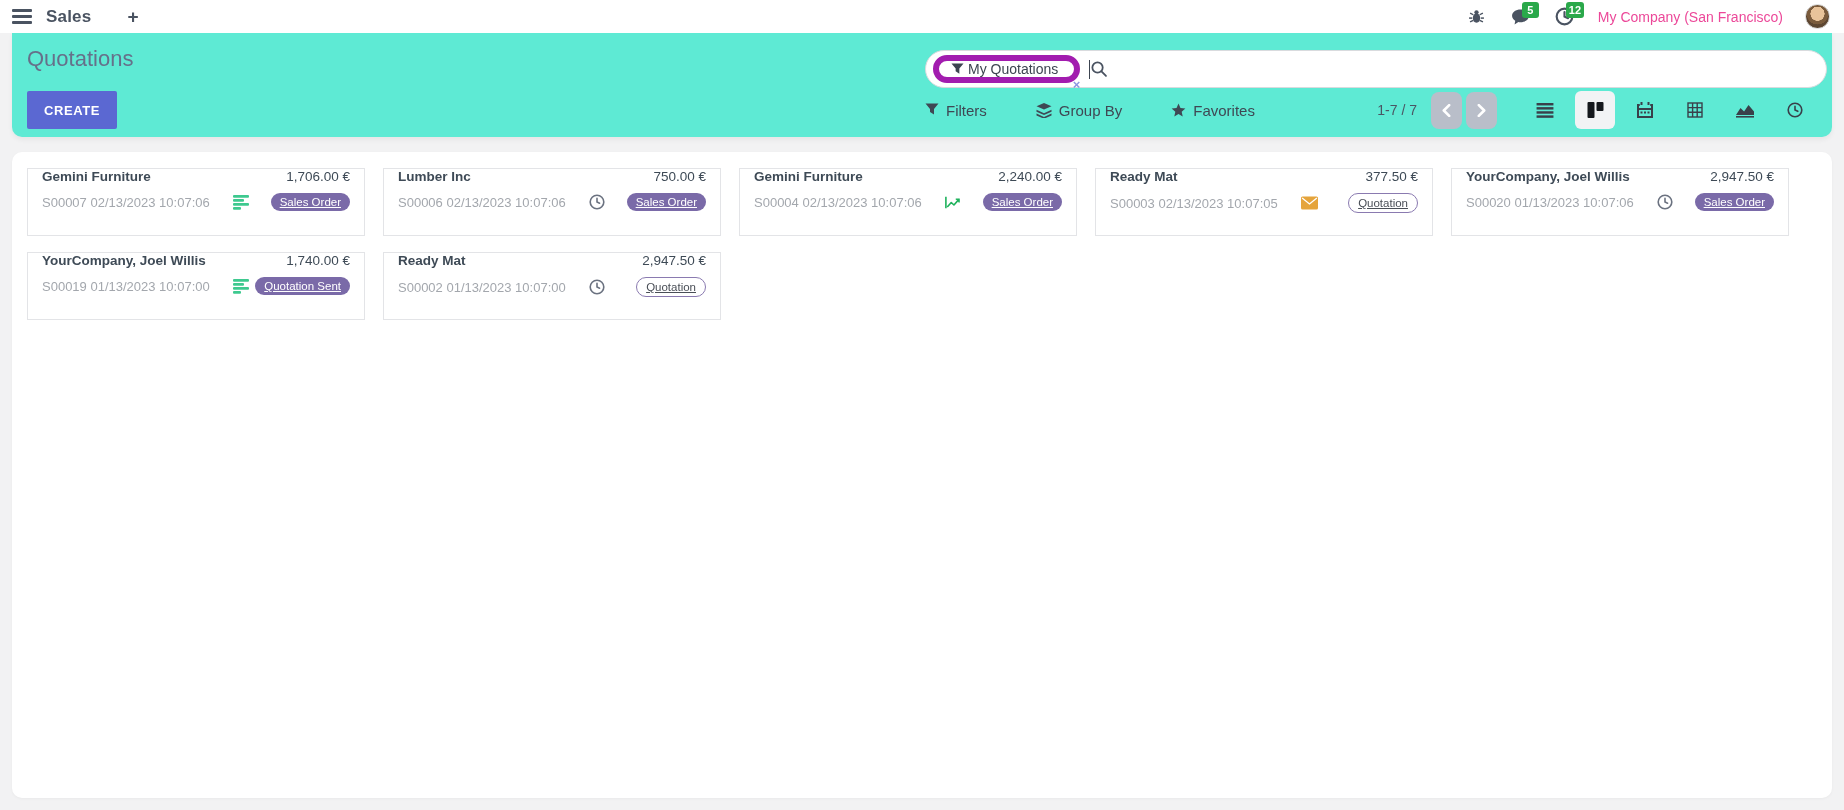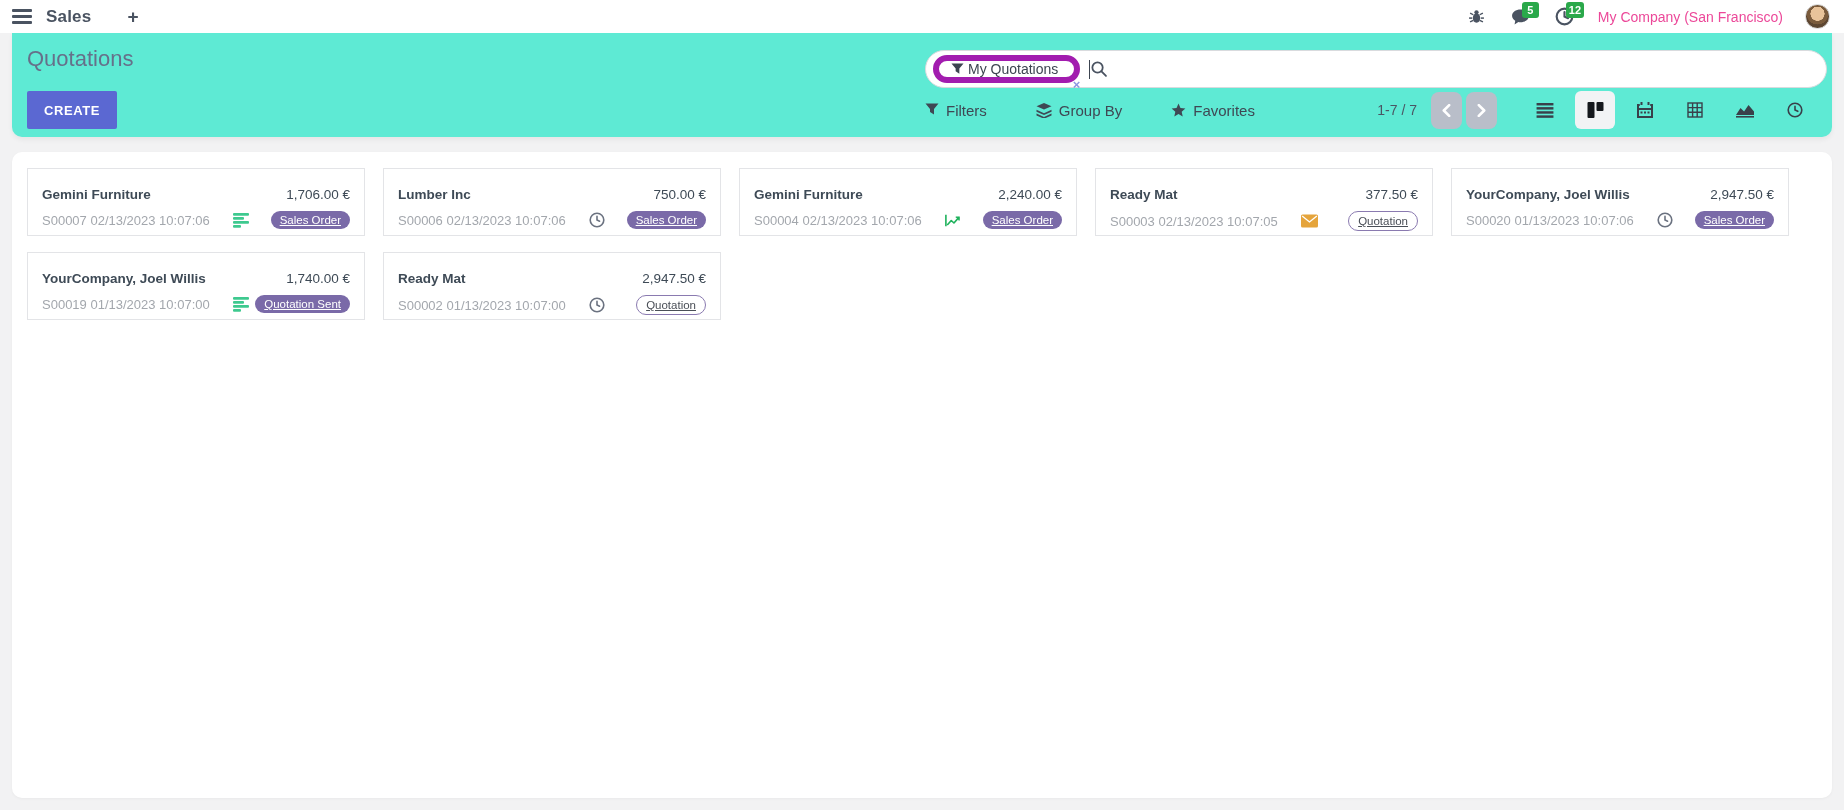--- a/index.html
+++ b/index.html
@@ -40,21 +40,21 @@
   .pager-range { font-size:14px; color:#4b5563;margin-left:16px; }
   .pager-btns { display:flex; gap:4px; }
   .pager-btn { width:31px; height:37px; background:#b9bec9; border:none; border-radius:8px; color:#fff; display:flex; align-items:center; justify-content:center; cursor:pointer; }
   .views { display:flex; align-items:center; gap:10px; }
   .view-btn { width:40px; height:38px; display:flex; align-items:center; justify-content:center; color:#39404a; border-radius:6px; cursor:pointer; }
   .view-btn.active { background:#f2f3f5; color:#15181d; }
 
   
   #content { position:absolute; left:12px; top:152px; width:1820px; height:646px; background:#fff; border-radius:10px; box-shadow:0 1px 3px rgba(0,0,0,.04); padding:16px 15px; }
   .kanban { display:flex; flex-wrap:wrap; gap:16px 18px; }
-  .kcard { width:338px; height:68px; background:#fff; border:1px solid #e3e4e7; padding:18px 14px 10px; cursor:pointer; }
+  .kcard { width:338px; height:68px; background:#fff; border:1px solid #e3e4e7; padding:0 14px 10px; cursor:pointer; }
   .kcard-row1 { display:flex; justify-content:space-between; align-items:baseline; }
   .kcard-customer { font-size:13.5px; font-weight:600; color:#3e4a56; }
   .kcard-amount { font-size:13.5px; color:#3e4a56; }
   .kcard-row2 { display:flex; justify-content:space-between; align-items:center; margin-top:9px; }
   .kcard-meta { display:flex; align-items:center; gap:23px; }
   .kcard-ref { font-size:13px; color:#a3a7ad; }
   .act-icon { width:17px; height:17px; display:flex; align-items:center; justify-content:center; cursor:pointer; }
   .badge { font-size:11.5px; padding:3px 9px; border-radius:10px; white-space:nowrap;text-decoration:underline; }
   .badge-filled { background:#7a6aa8; color:#fff; }
   .badge-outline { background:#fff; color:#4a4f57; border:1px solid #8a7ab0; }

